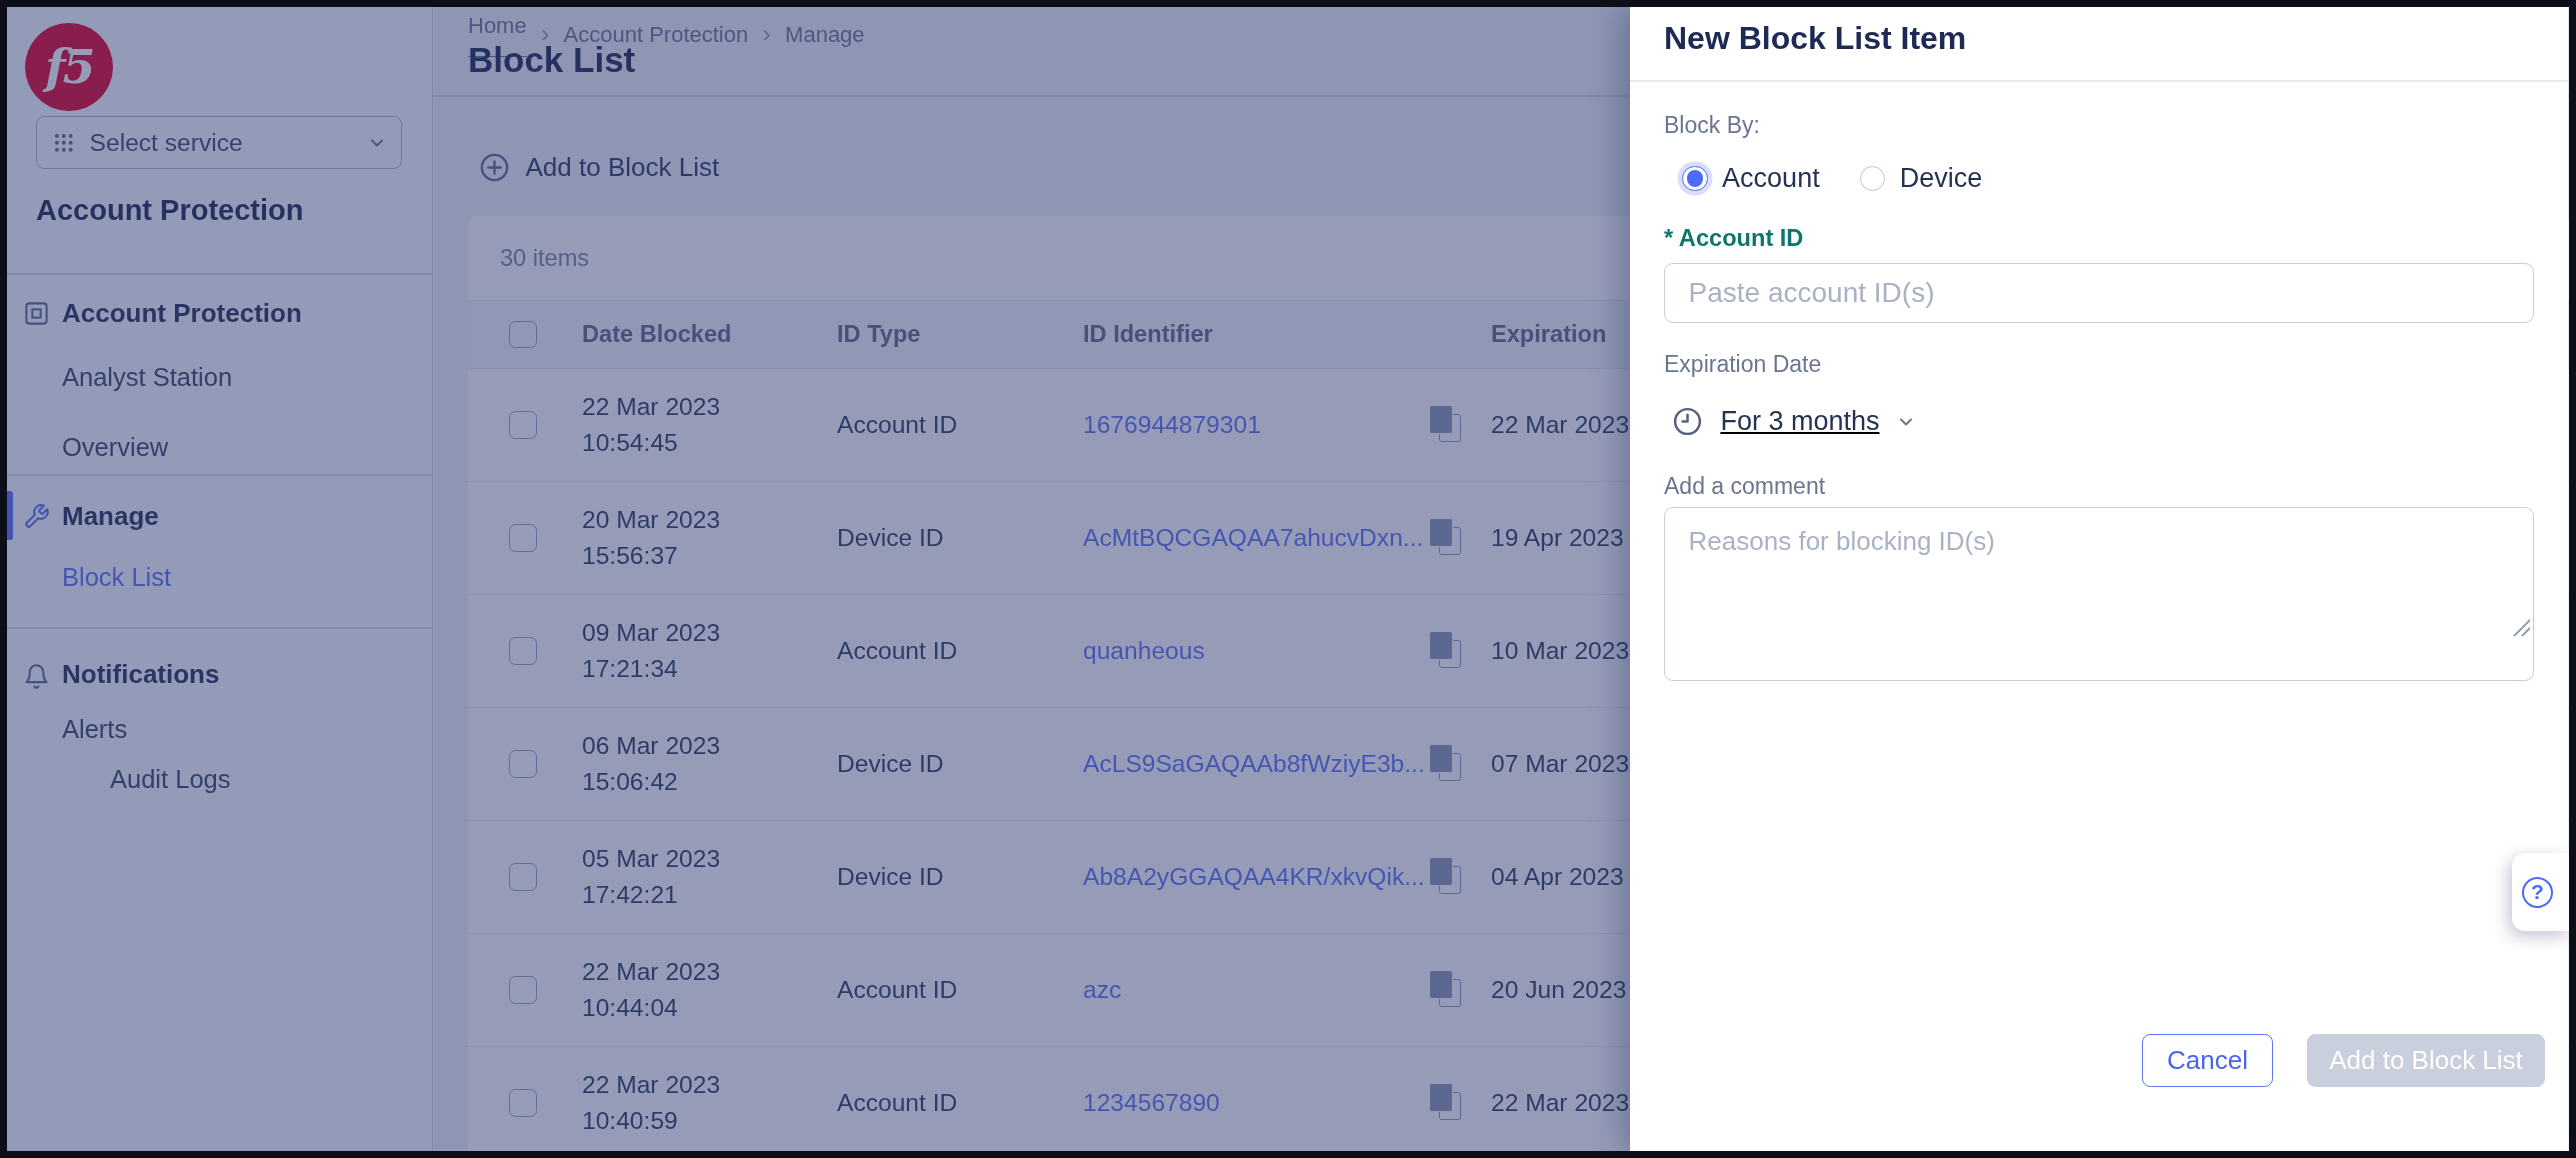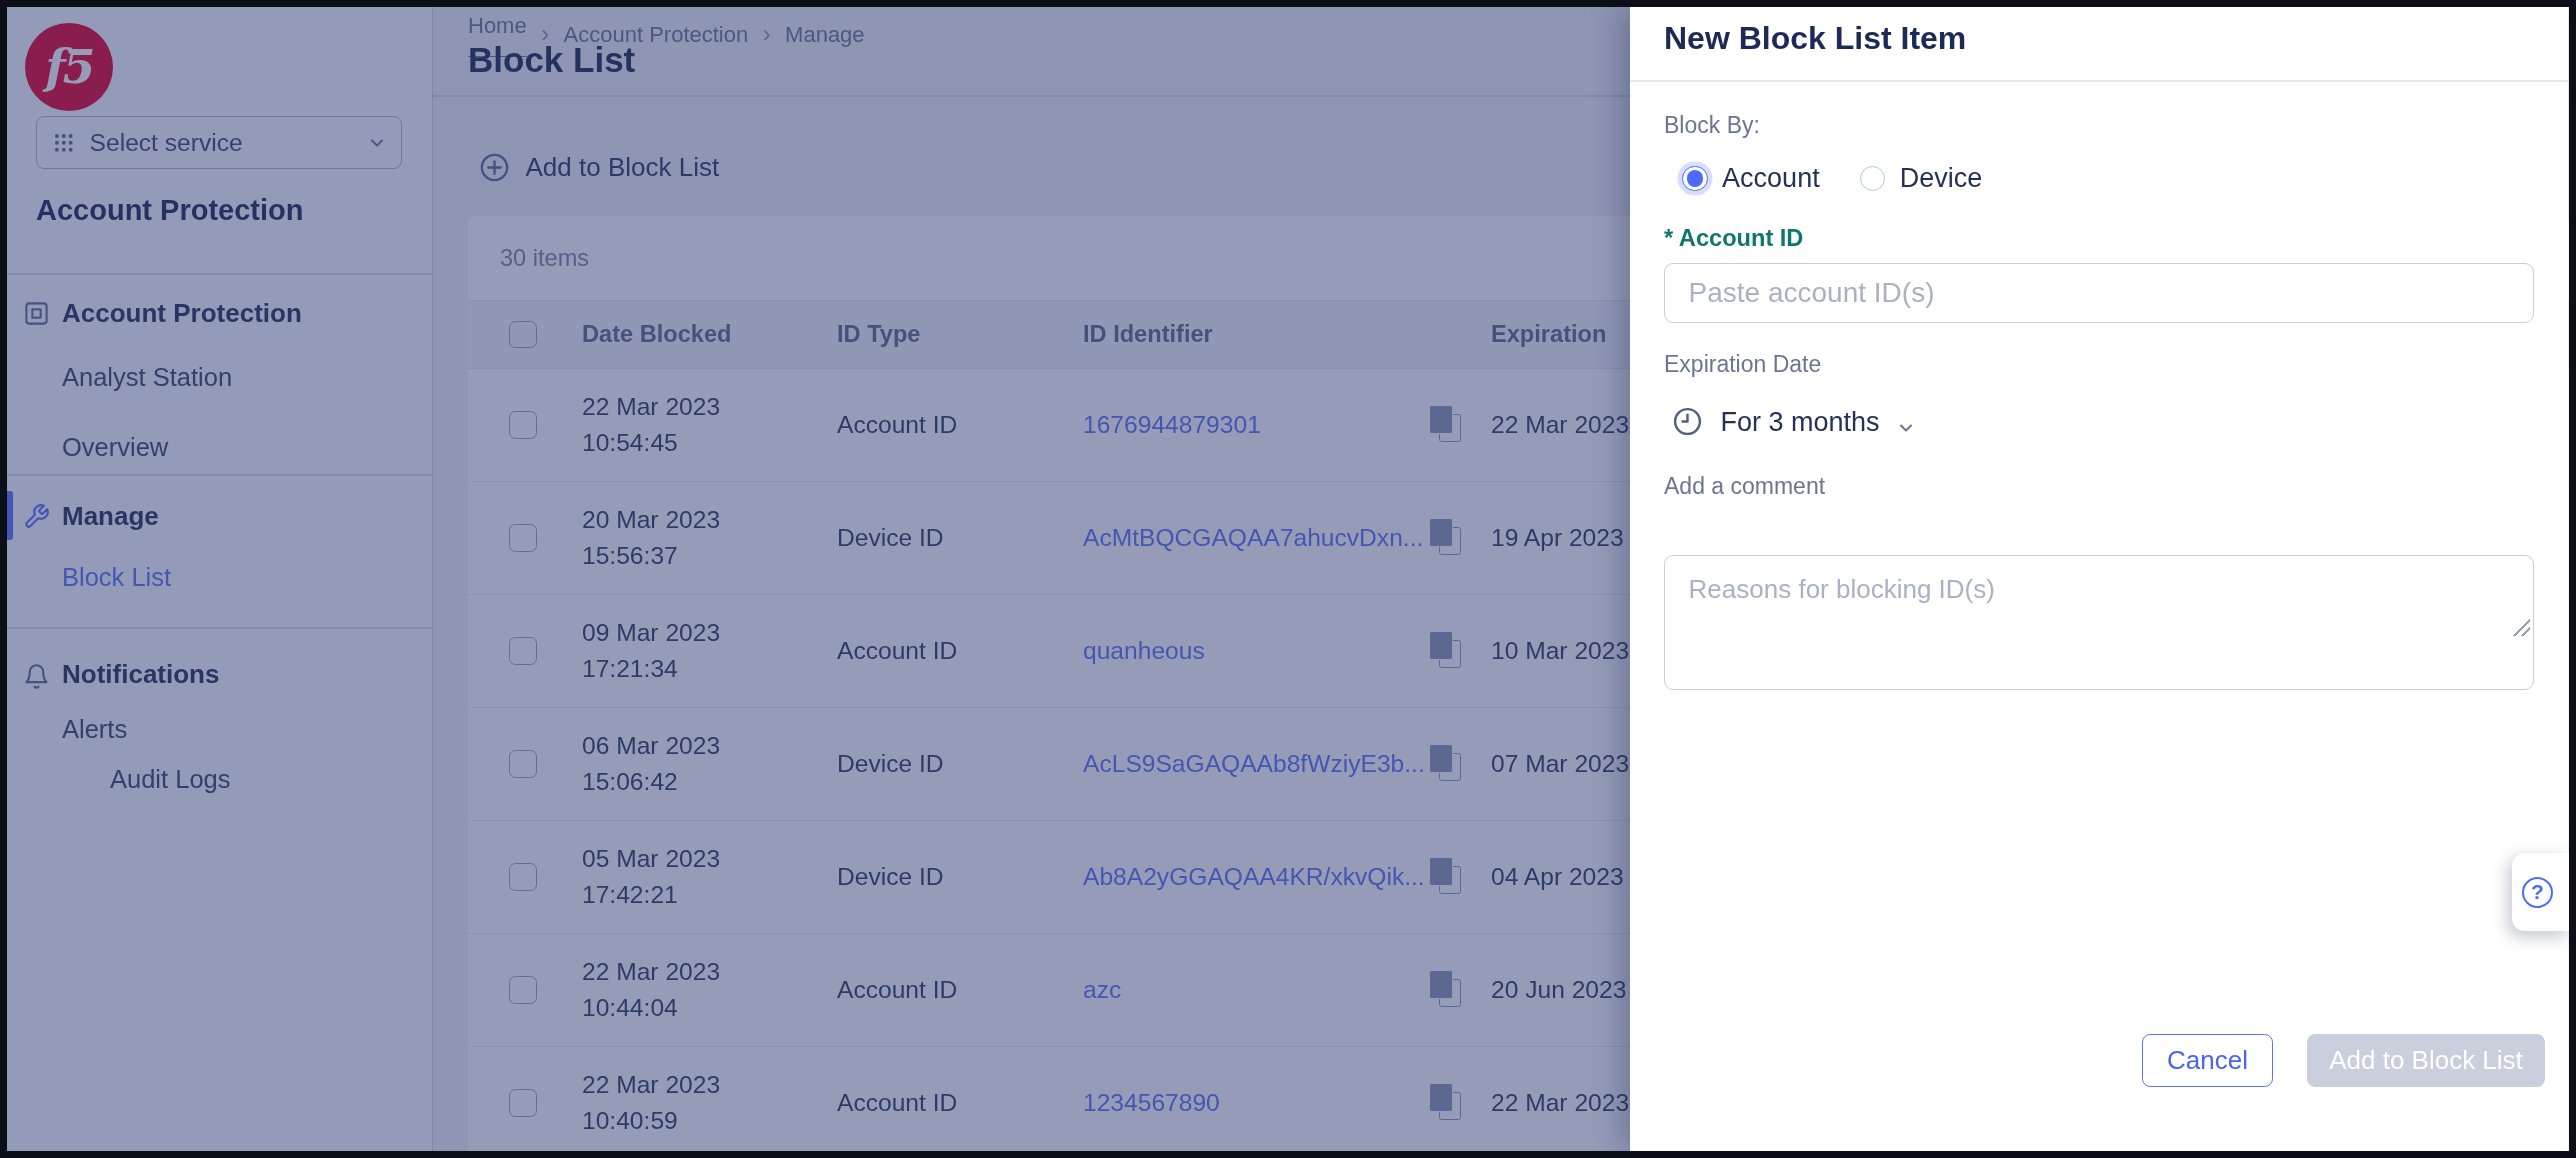--- a/index.html
+++ b/index.html
@@ -71,27 +71,27 @@
   .radio{width:23.6px;height:23.6px;border-radius:50%;border:1.8px solid #bcc4d6;background:#fff;position:relative;display:inline-block;cursor:pointer;}
   .radio.on{border-color:var(--accent,#4d6bfb);box-shadow:0 0 0 4.5px rgba(77,107,251,.22);}
   .radio.on::after{content:"";position:absolute;inset:3.6px;border-radius:50%;background:var(--accent,#4d6bfb);}
   .radio-lbl{font-size:27px;color:#243254;margin-left:14.5px;}
   .opt2{margin-left:40px;}
   .field-label{position:absolute;left:34px;top:218px;font-size:23.6px;font-weight:bold;color:#0f766e;}
   .txt-input{position:absolute;left:34px;right:34px;top:256px;height:60px;box-sizing:border-box;border:1.8px solid #c7cdda;
              border-radius:9px;font-size:28px;color:#243254;padding:0 23.6px;outline:none;
              font-family:"Liberation Sans","DejaVu Sans",sans-serif;}
   .txt-input::placeholder,.ta::placeholder{color:#a9b1c3;opacity:1;}
-  .dd-row{position:absolute;left:41px;top:398px;display:flex;align-items:flex-end;gap:16.4px;cursor:pointer;}
+  .dd-row{position:absolute;left:41px;top:398px;display:flex;align-items:center;gap:16.4px;cursor:pointer;text-decoration:underline;}
   .dd-row .clock{color:#55617f;}
   .dd-row .val{font-size:27px;color:#243254;}
   .dd-row .chev{color:#6b7590;}
-  .ta{position:absolute;left:34px;right:34px;top:500px;height:135px;box-sizing:border-box;border:1.8px solid #c7cdda;
+  .ta{position:absolute;left:34px;right:34px;top:500px;height:174px;box-sizing:border-box;border:1.8px solid #c7cdda;
       border-radius:9px;font-size:26px;color:#243254;padding:18px 23.6px;resize:none;outline:none;
-      font-family:"Liberation Sans","DejaVu Sans",sans-serif;margin-top:48px;}
+      font-family:"Liberation Sans","DejaVu Sans",sans-serif;}
   .grip{position:absolute;right:38px;top:611px;width:18px;height:18px;pointer-events:none;
         background:linear-gradient(135deg,transparent 0 52%,#9aa2b5 52% 60%,transparent 60% 74%,#9aa2b5 74% 82%,transparent 82%);}
   .btn-cancel{position:absolute;left:512px;top:1027px;width:131px;height:53px;box-sizing:border-box;background:#fff;
               border:1.8px solid #5b74f5;border-radius:8.2px;color:#4a63f0;font-size:26px;display:flex;align-items:center;
               justify-content:center;cursor:pointer;}
   .btn-submit{position:absolute;left:677px;top:1027px;width:238px;height:53px;border-radius:8.2px;
               background:var(--disabled-button-bg,#c9cfdc);color:#fff;font-size:26px;font-weight:500;
               display:flex;align-items:center;justify-content:center;cursor:default;}
 
   

